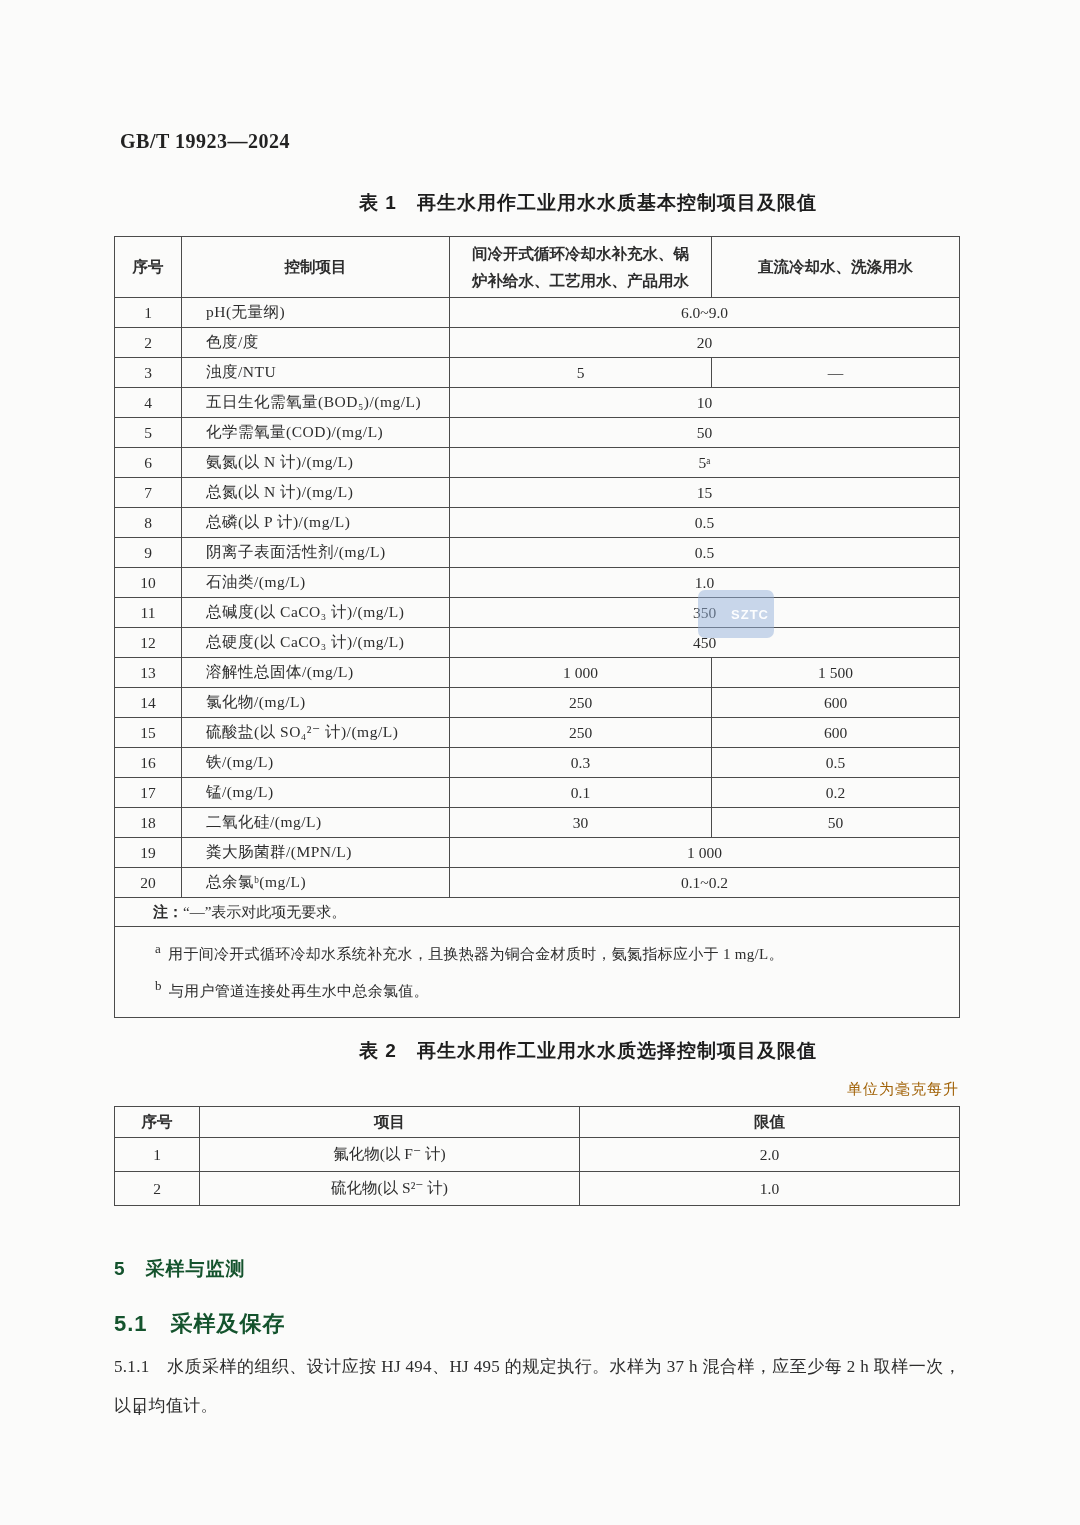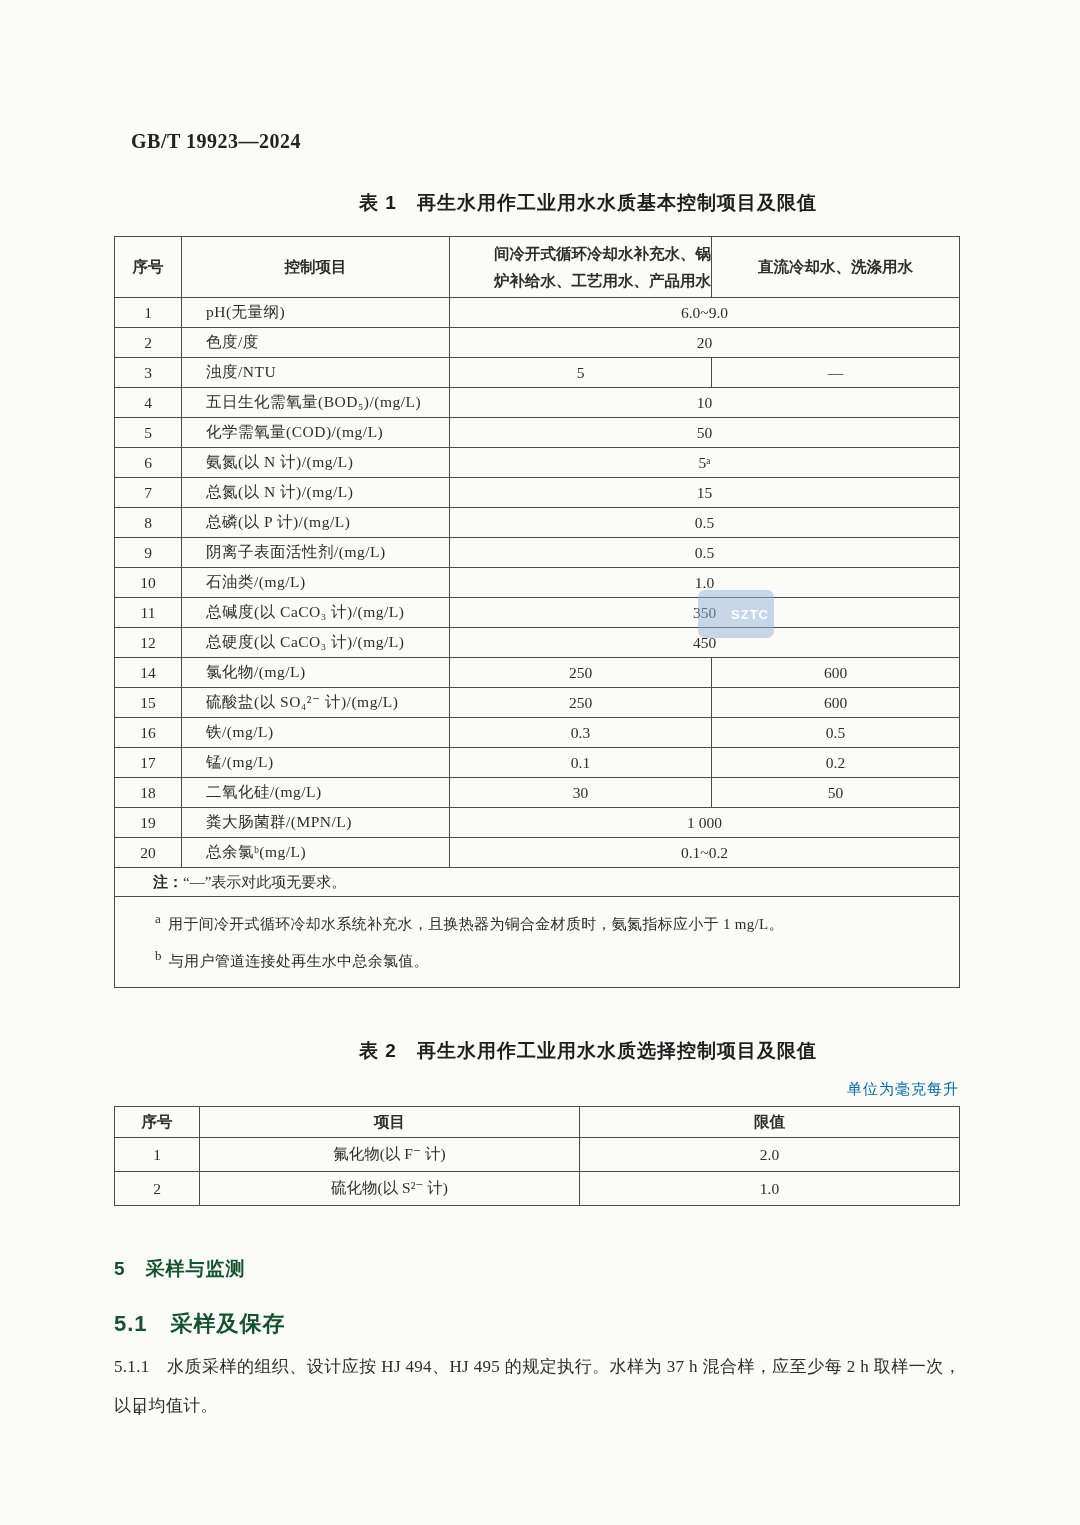--- a/index.html
+++ b/index.html
@@ -7,34 +7,34 @@
     width:1080px;height:1525px;
     background:#fbfbfa;
     font-family:"Liberation Serif","DejaVu Serif",serif;
     color:#2d2d2d;
     position:relative;
     overflow:hidden;
   }
   .hei{font-family:"Liberation Sans","DejaVu Sans",sans-serif;}
 
   #doc-number{
-    position:absolute;left:131px;top:130px;
+    position:absolute;left:120px;top:130px;
     font-size:20px;font-weight:700;letter-spacing:.5px;color:#222;text-align:right;
   }
 
   .table-title{
     position:absolute;left:0;width:1080px;text-align:center;
     font-weight:700;font-size:19px;color:#1e1e1e;letter-spacing:1px;padding-left:48px;
   }
   #table1-title{top:190px;}
   #table2-title{top:1038px;}
 
   #unit-note{
     position:absolute;top:1080px;right:121px;
-    font-size:15px;color:#0369a1;letter-spacing:1px;
+    font-size:15px;color:#a16207;letter-spacing:1px;
   }
 
   table{border-collapse:collapse;table-layout:fixed;background:transparent;}
   #table1{position:absolute;left:114px;top:236px;width:845px;}
   #table2{position:absolute;left:114px;top:1106px;width:845px;}
 
   td,th{
     border:1.5px solid #4b4b4b;
     font-size:15.5px;font-weight:400;
     padding:0;color:#2d2d2d;
@@ -43,21 +43,21 @@
   th{
     font-family:"Liberation Sans","DejaVu Sans",sans-serif;
     font-weight:600;font-size:15.5px;
     text-align:center;vertical-align:middle;
   }
   #table1 tr.hdr th{height:60px;}
   #table1 tr.r td{height:29px;}
   td.no{text-align:center;}
   td.item{text-align:left;padding-left:24px;letter-spacing:.5px;}
   td.val{text-align:center;}
-  .prewrap{white-space:pre-line;line-height:27px;text-align:right;}
+  .prewrap{white-space:pre-line;line-height:27px;}
 
   tr.note-row td{
     height:28px;text-align:left;padding-left:38px;font-size:15px;margin-top:38px;
   }
   .note-label{font-family:"Liberation Sans","DejaVu Sans",sans-serif;font-weight:600;}
   tr.foot-row td{
     text-align:left;padding:6px 14px 10px 40px;font-size:15px;
   }
   .foot-line{line-height:31px;letter-spacing:.3px;}
   .foot-marker{font-size:13px;margin-right:7px;}
@@ -170,20 +170,26 @@
         <td class="no">11</td>
         <td class="item">总碱度(以 CaCO₃ 计)/(mg/L)</td>
         <td class="val" colspan="2">350</td>
       </tr>
       <tr class="r">
         <td class="no">12</td>
         <td class="item">总硬度(以 CaCO₃ 计)/(mg/L)</td>
         <td class="val" colspan="2">450</td>
       </tr>
       <tr class="r">
+        <td class="no">13</td>
+        <td class="item">溶解性总固体/(mg/L)</td>
+        <td class="val">1 000</td>
+        <td class="val">1 500</td>
+      </tr>
+      <tr class="r">
         <td class="no">14</td>
         <td class="item">氯化物/(mg/L)</td>
         <td class="val">250</td>
         <td class="val">600</td>
       </tr>
       <tr class="r">
         <td class="no">15</td>
         <td class="item">硫酸盐(以 SO₄²⁻ 计)/(mg/L)</td>
         <td class="val">250</td>
         <td class="val">600</td>

